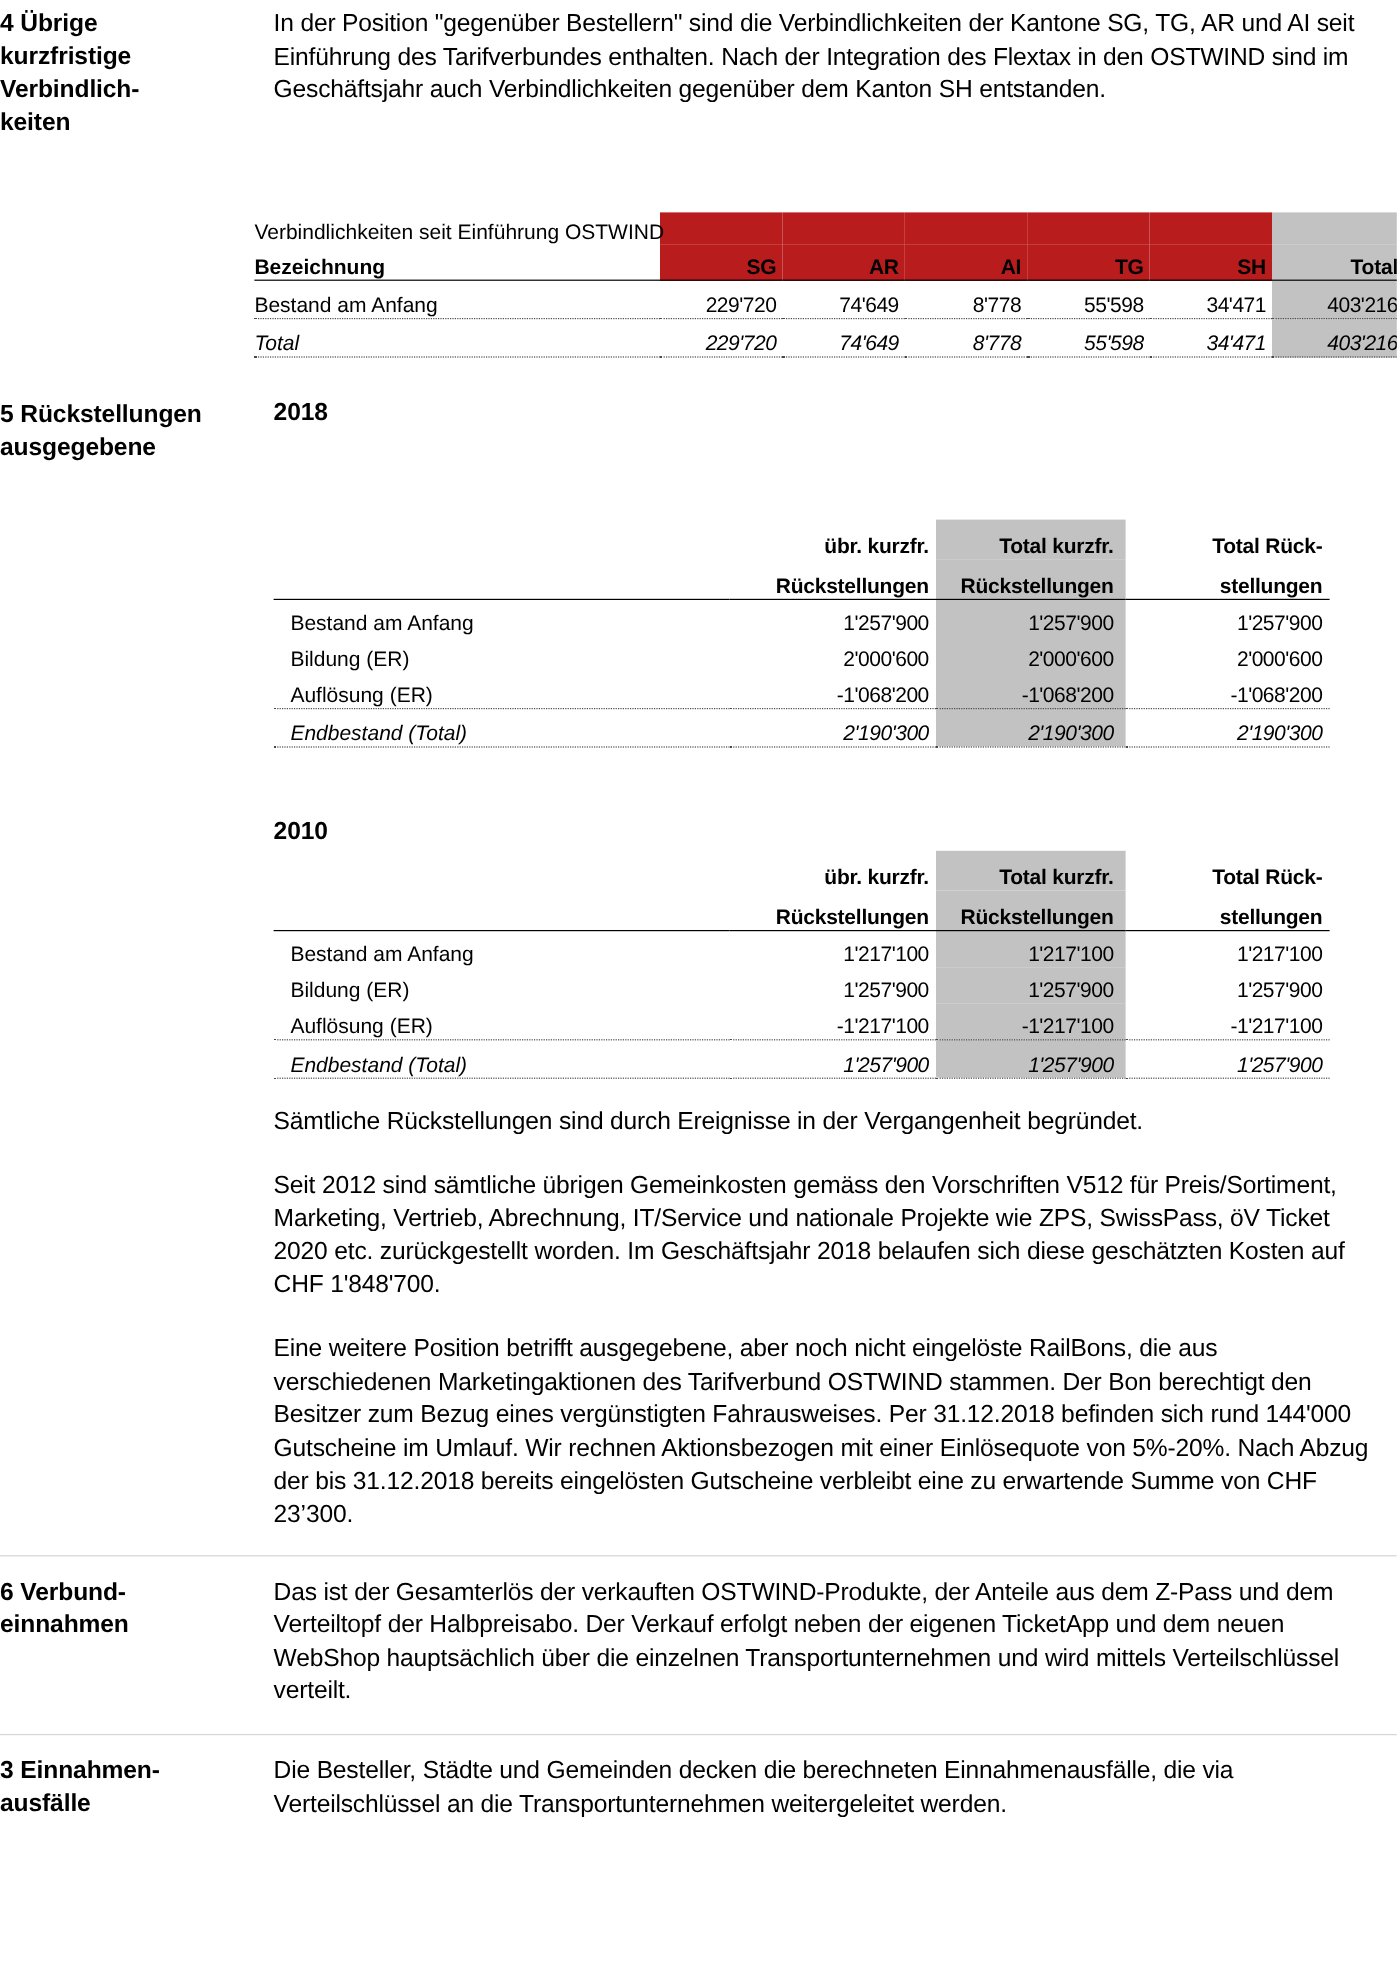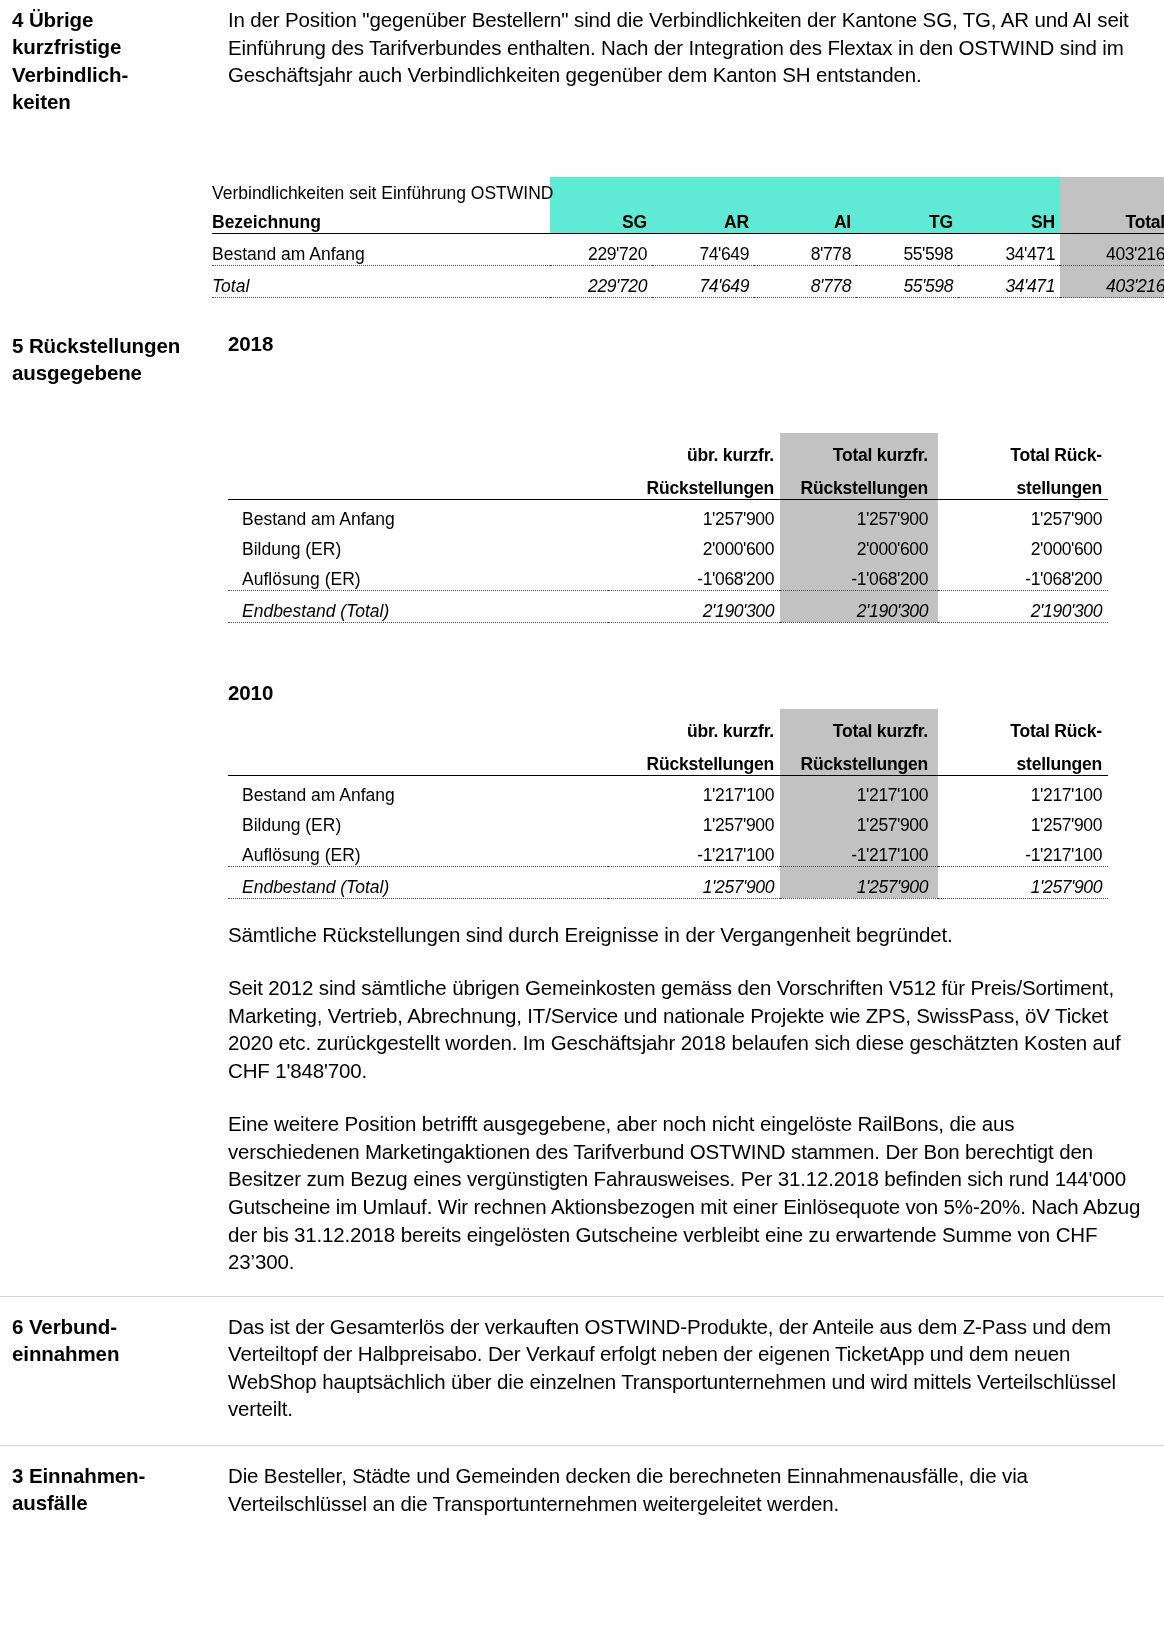--- a/index.html
+++ b/index.html
@@ -37,21 +37,20 @@
   .body-col {
     flex: 1 1 auto;
     box-sizing: border-box;
     padding-right: 18px;
   }
   .sec-title {
     font-size: 20.5px;
     font-weight: bold;
     line-height: 1.33;
     letter-spacing: -0.1px;
-    margin-left: 12px;
   }
   p.para {
     font-size: 20.5px;
     line-height: 1.345;
     margin: 0 0 0 0;
     letter-spacing: -0.15px;
   }
   p.para + p.para {
     margin-top: 26px;
   }
@@ -82,21 +81,21 @@
   }
   .hdr {
     font-weight: bold;
     text-align: right;
     letter-spacing: -0.2px;
   }
   .hdr-left {
     font-weight: bold;
     text-align: left;
   }
-  .shade-light { background: #5eead4; }
+  .shade-light { background: #b91c1c; }
   .shade-dark  { background: #c2c2c2; }
 
   
   #tbl-ostwind {
     width: 922px;
     margin-left: 0;
   }
   #tbl-ostwind .c-bez   { width: 338px; }
   #tbl-ostwind .c-data  { width: 102px; }
   #tbl-ostwind .c-total { width: 110px; }

